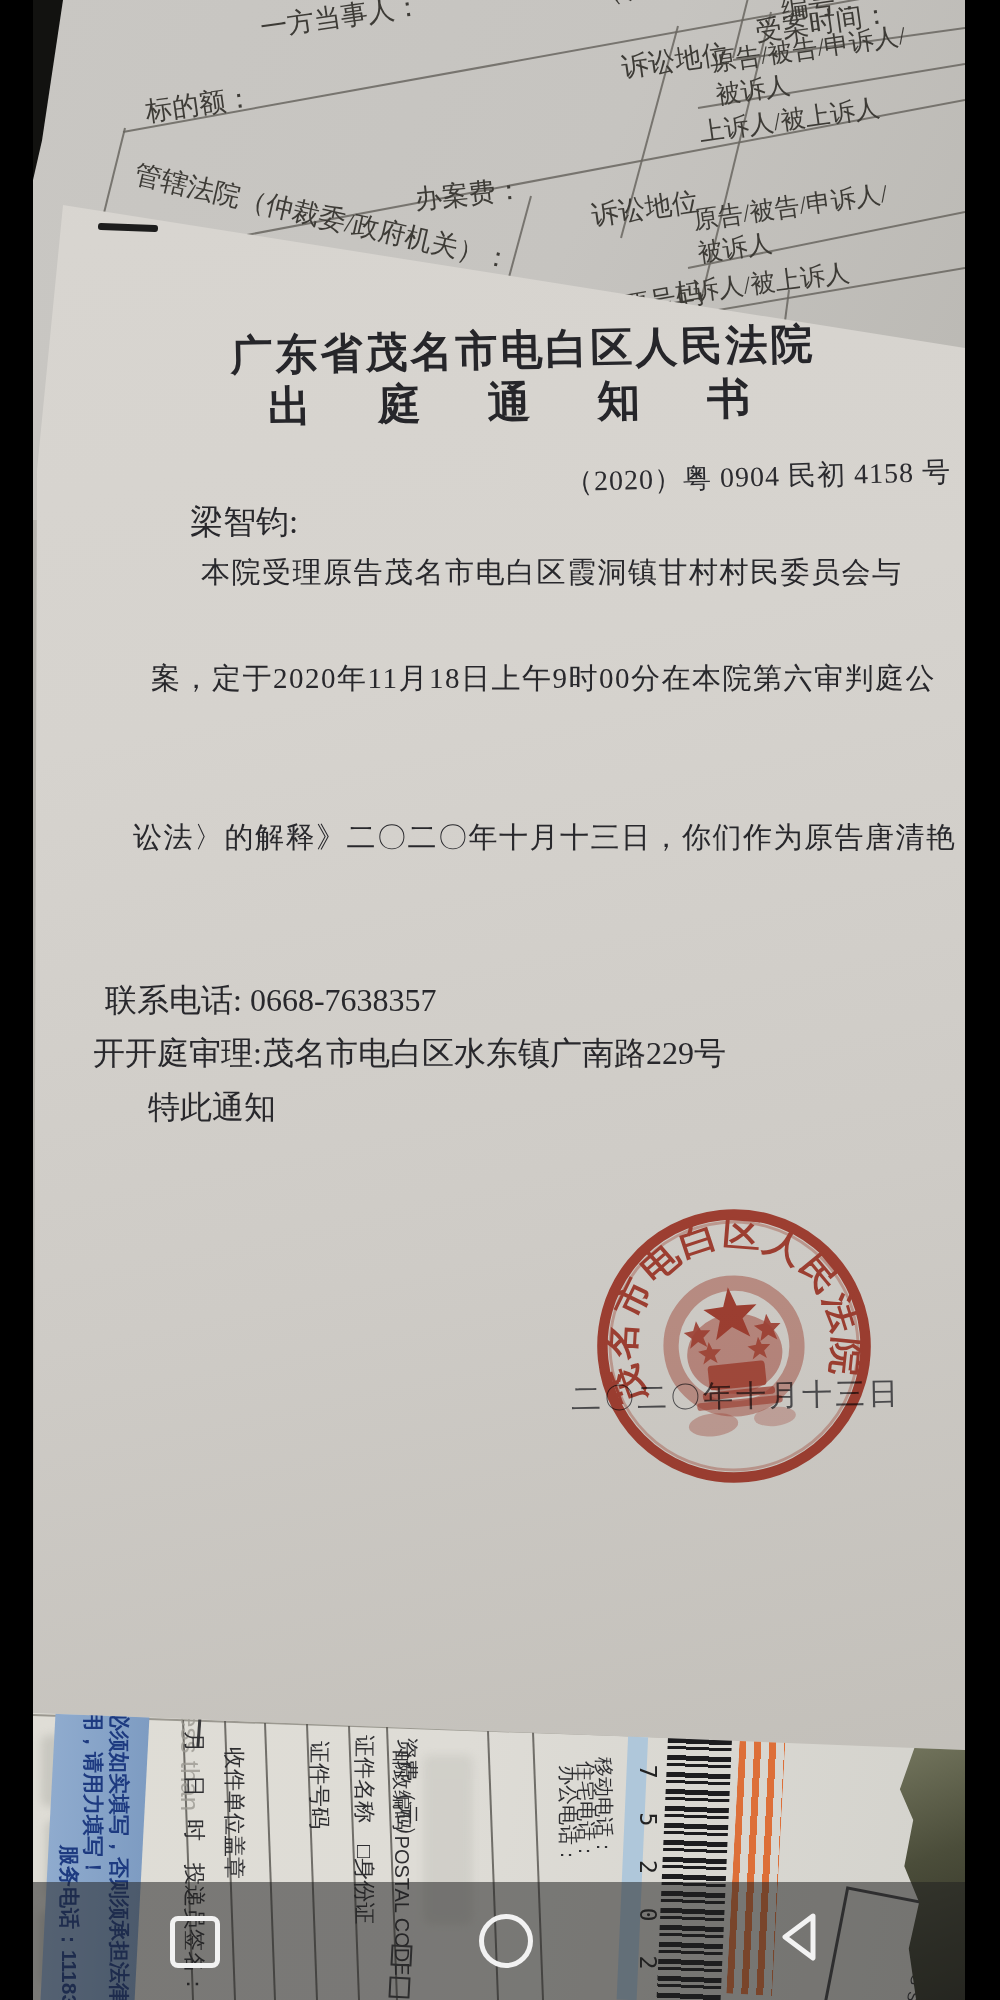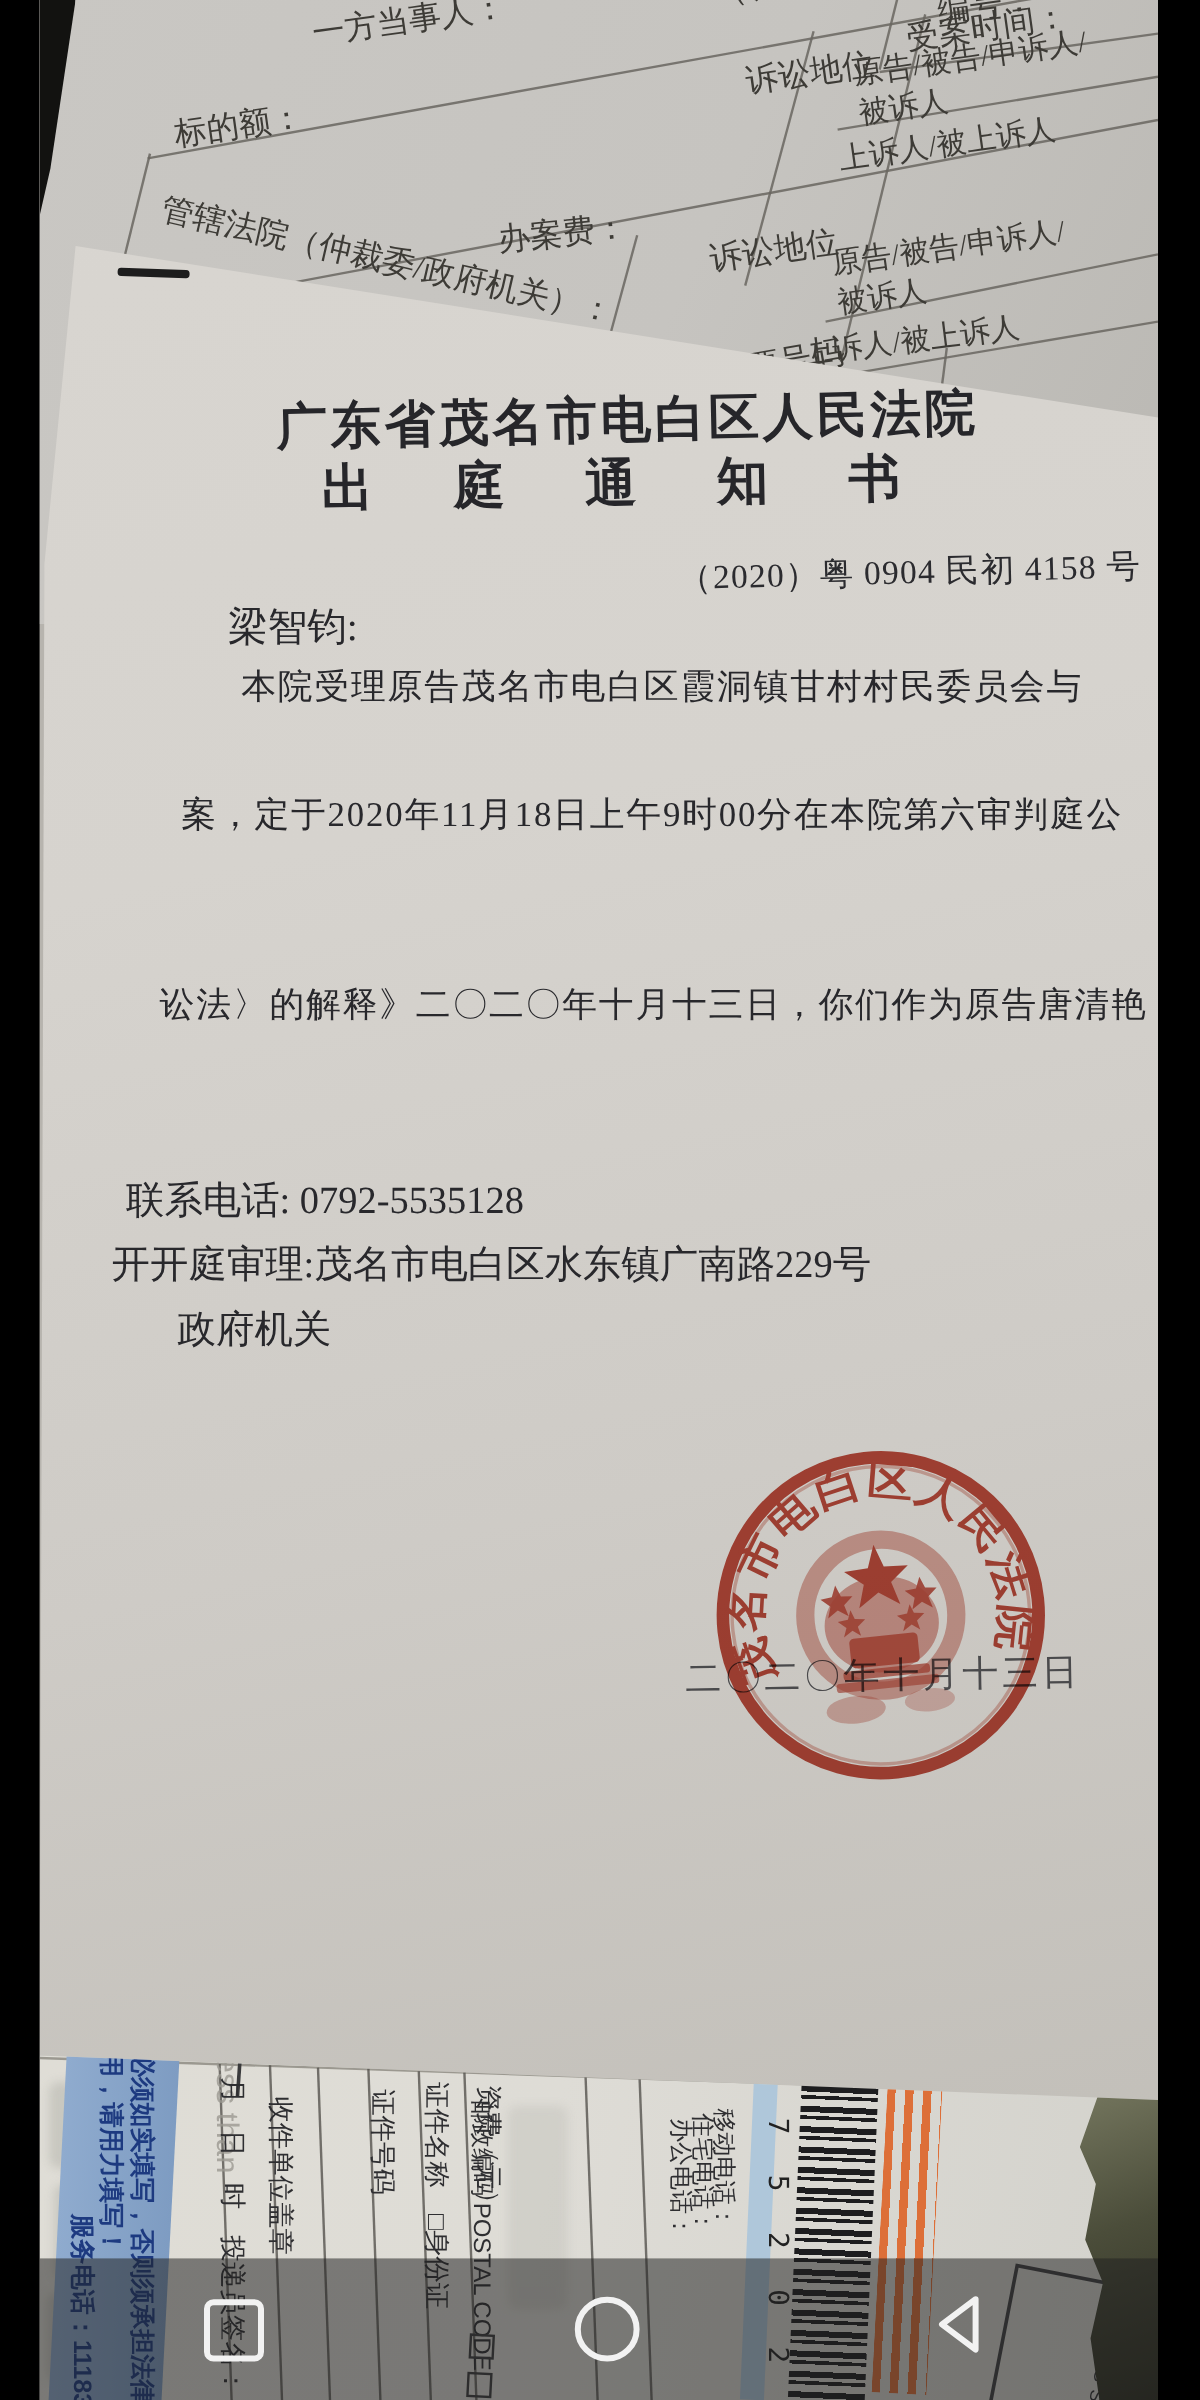--- a/index.html
+++ b/index.html
@@ -107,23 +107,23 @@
 
     <div class="sheet">
       <div class="dash"></div>
       <div class="doc-title">广东省茂名市电白区人民法院</div>
       <div class="doc-sub">出 庭 通 知 书</div>
       <div class="caseno">（2020）粤 0904 民初 4158 号</div>
       <div class="recipient">梁智钧:</div>
       <div class="bodyline" style="left:168px;top:553px">本院受理原告茂名市电白区霞洞镇甘村村民委员会与</div>
       <div class="bodyline" style="left:118px;top:659px">案，定于2020年11月18日上午9时00分在本院第六审判庭公</div>
       <div class="bodyline" style="left:100px;top:818px">讼法〉的解释》二〇二〇年十月十三日，你们作为原告唐清艳</div>
-      <div class="contact" style="left:72px;top:979px">联系电话: 0792-5535128</div>
+      <div class="contact" style="left:72px;top:979px">联系电话: 0668-7638357</div>
       <div class="contact" style="left:60px;top:1032px">开开庭审理:茂名市电白区水东镇广南路229号</div>
-      <div class="contact" style="left:115px;top:1086px">政府机关</div>
+      <div class="contact" style="left:115px;top:1086px">特此通知</div>
       <div class="dateline">二〇二〇年十月十三日</div>
 
       <svg class="seal" viewBox="0 0 300 300">
         <defs>
           <path id="sealArc" d="M 54.8 194.4 A 105 105 0 1 1 245.2 194.4" fill="none"></path>
         </defs>
         <circle cx="150" cy="150" r="138" fill="none" stroke="#bf4434" stroke-width="11"></circle>
         <circle cx="150" cy="150" r="130" fill="none" stroke="#c4523f" stroke-width="3" opacity="0.4"></circle>
         <text font-size="37" font-weight="bold" fill="#bf4434" letter-spacing="2">
           <textPath href="#sealArc" startOffset="0" textLength="418" lengthAdjust="spacingAndGlyphs">茂名市电白区人民法院</textPath>

